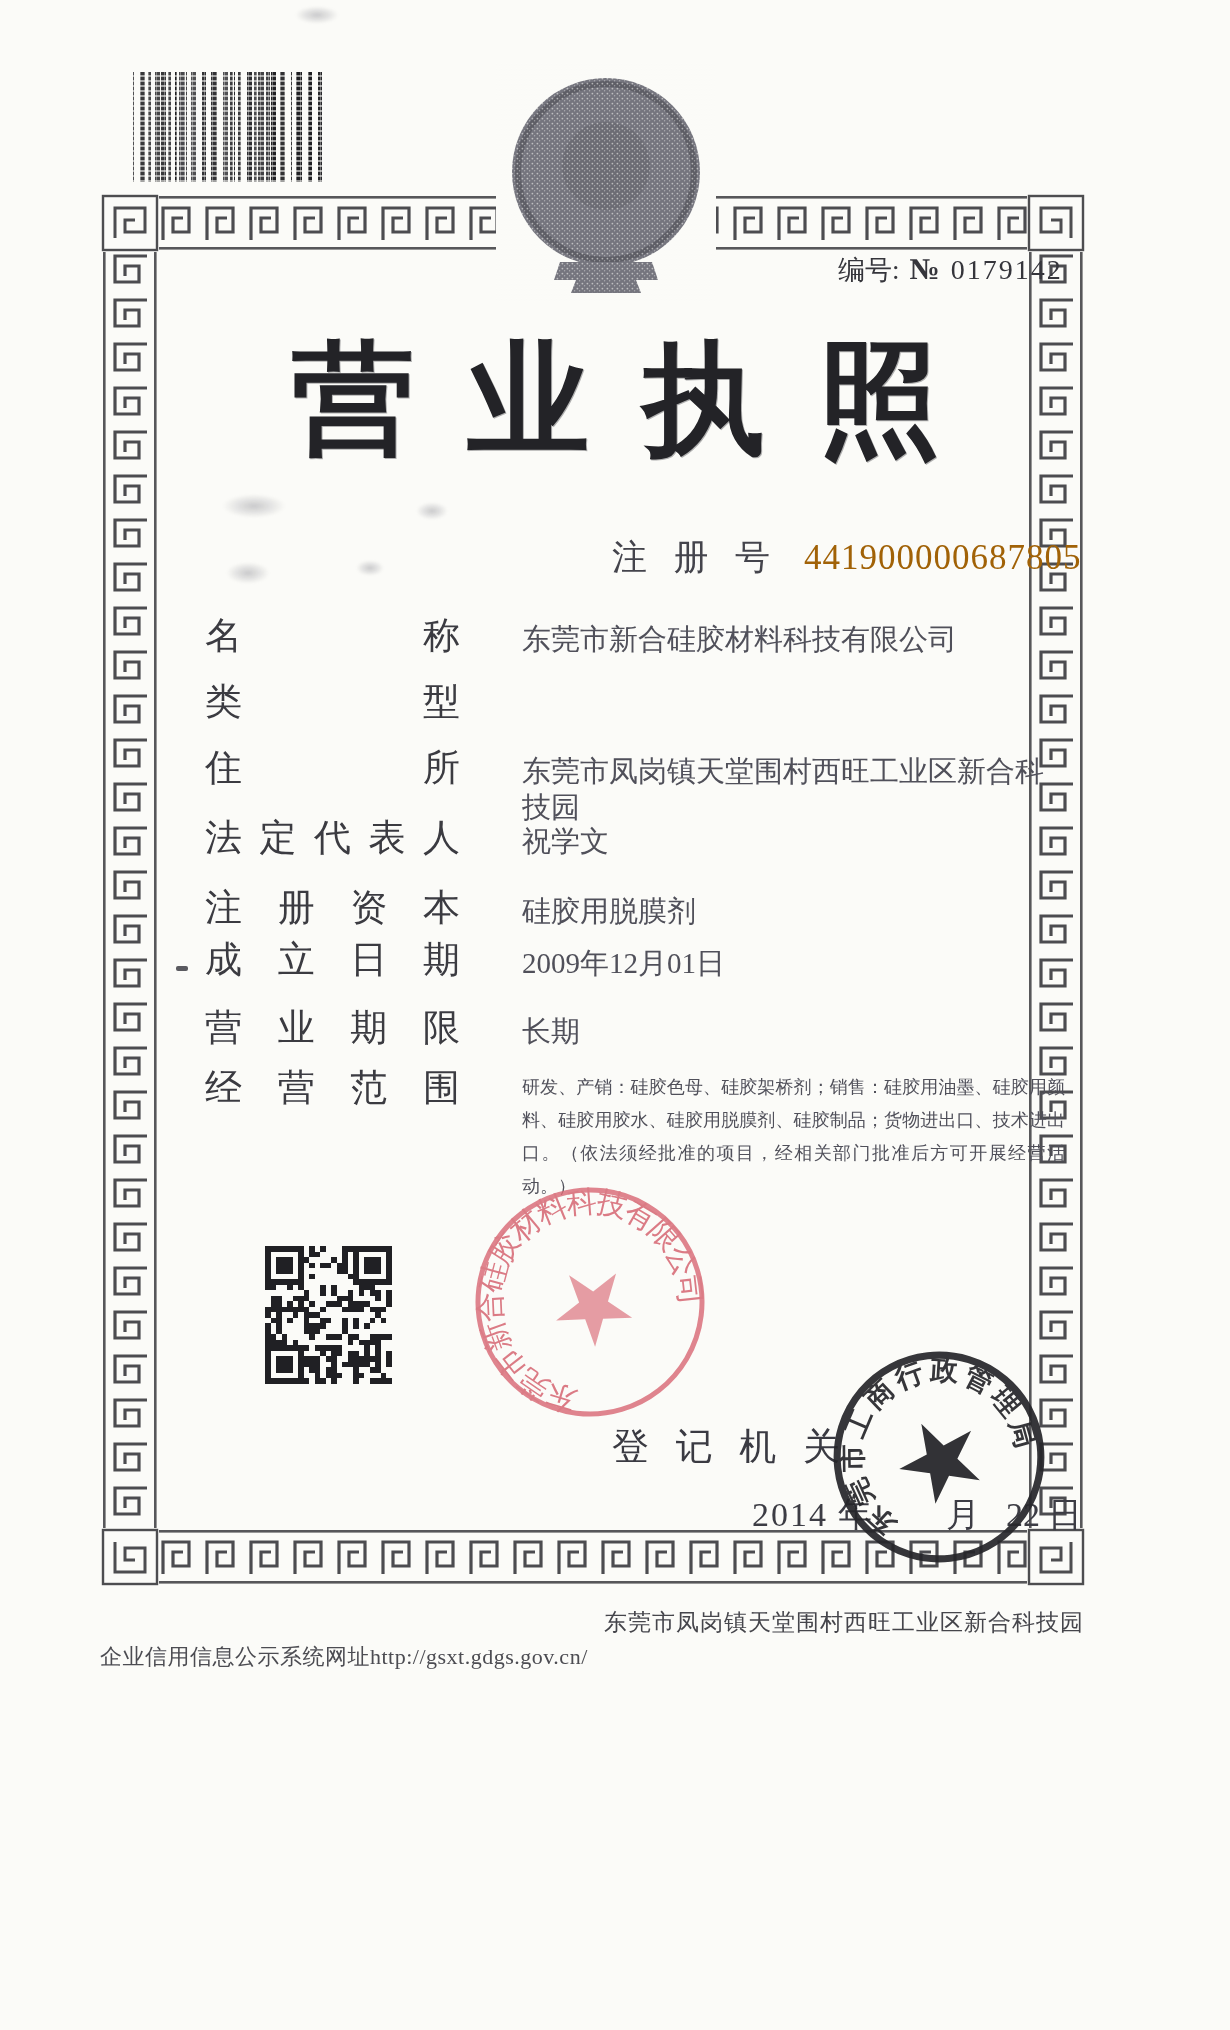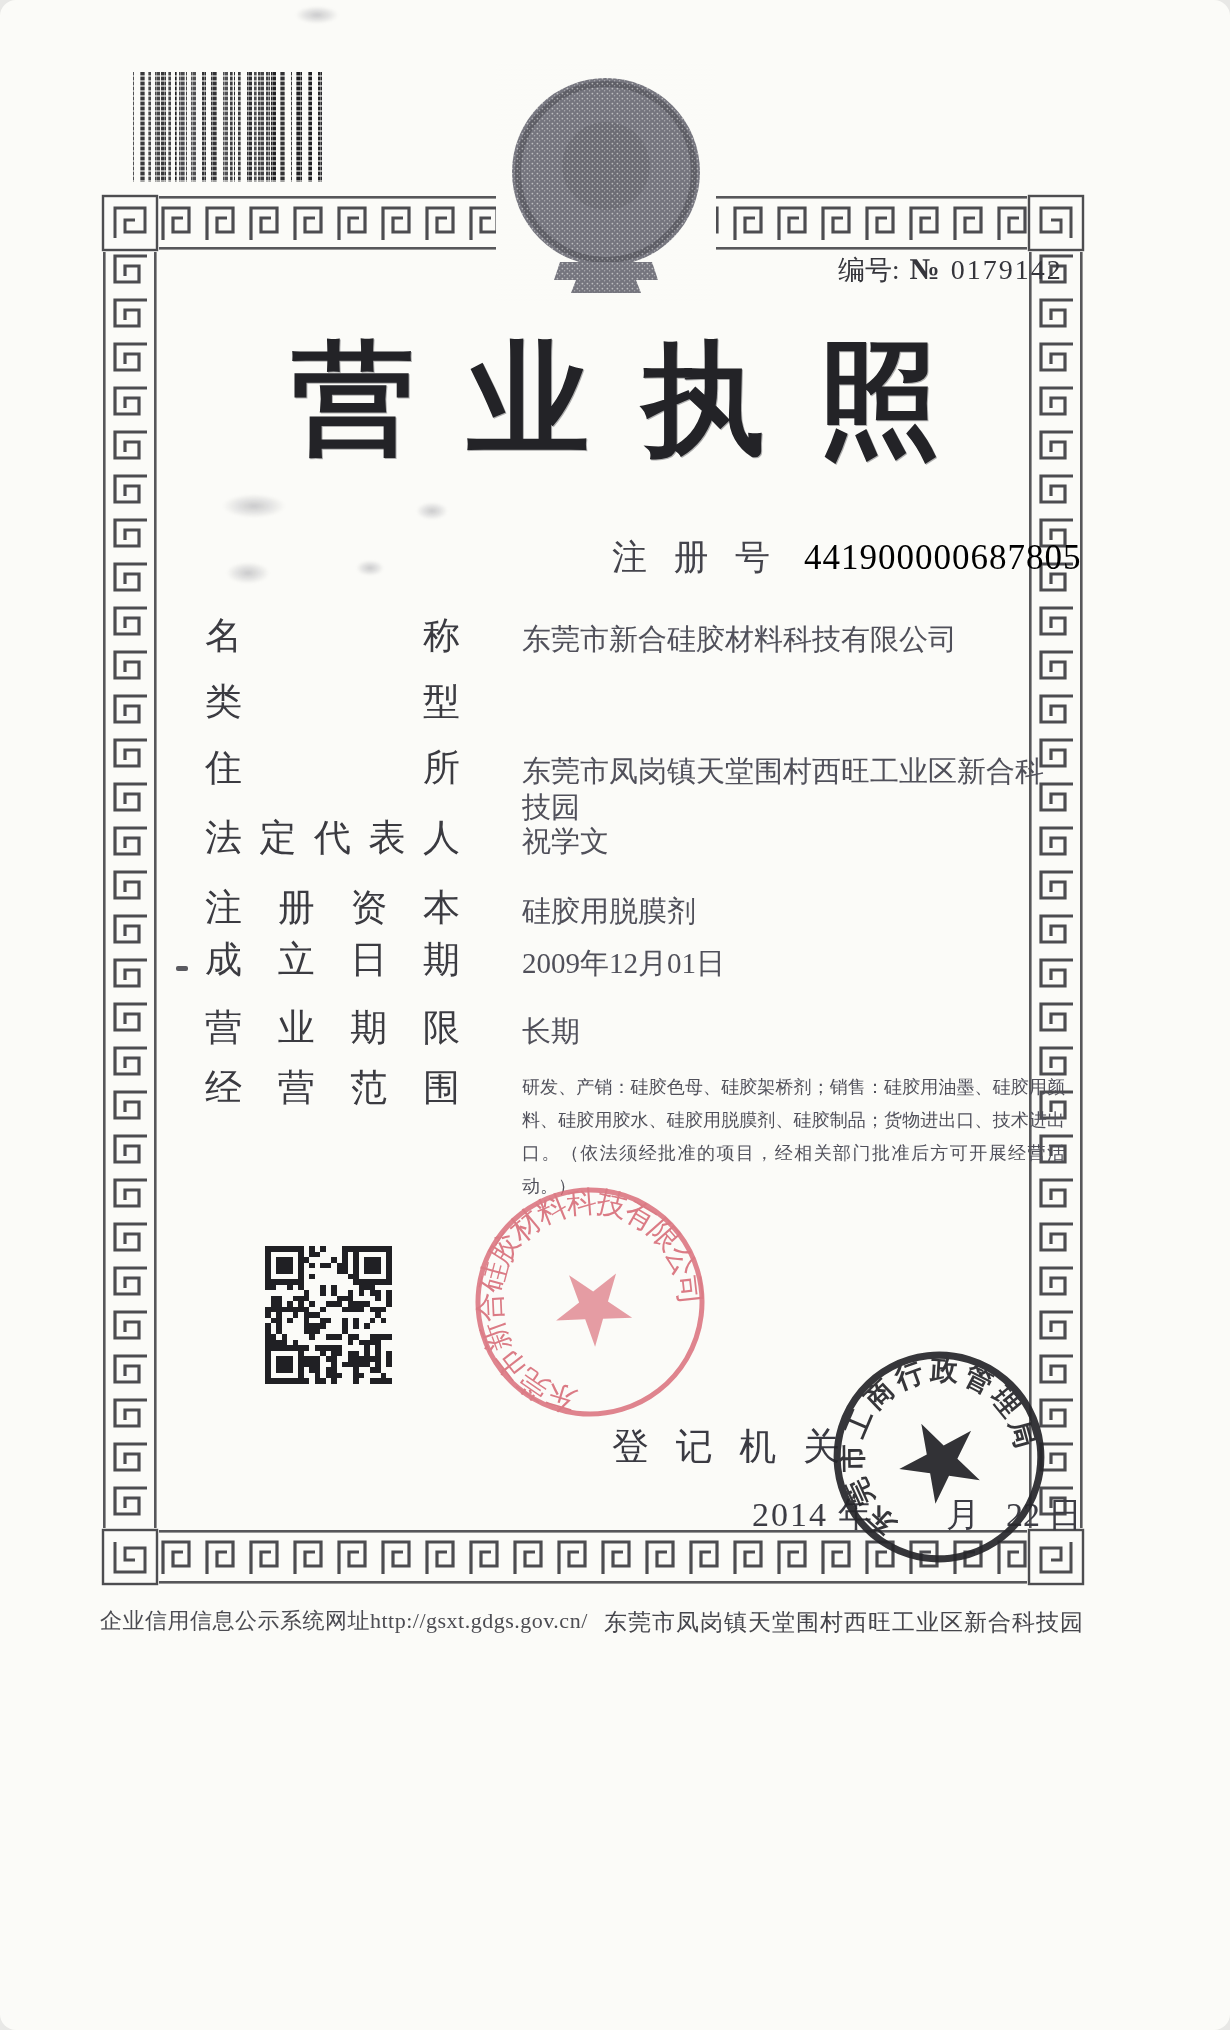--- a/index.html
+++ b/index.html
@@ -1,17 +1,17 @@
 <!DOCTYPE html>
 <html><head>
 <meta charset="utf-8">
 <style>
   html,body{margin:0;padding:0;background:#e8e8e6;}
   .sheet{position:relative;width:1230px;height:2030px;margin:0 auto;background:#fbfbf8;
-         font-family:"Liberation Serif","DejaVu Serif",serif;color:#3c3c44;overflow:hidden;border-radius:16px;}
+         font-family:"Liberation Serif","DejaVu Serif",serif;color:#3c3c44;overflow:hidden;}
   .abs{position:absolute;}
 
   
   .barcode{left:133px;top:72px;width:190px;height:110px;display:flex;align-items:stretch;}
   .barcode span{display:block;height:100%;}
   .barcode .b{background:#1c1c1f;}
   .barcode-noise{left:133px;top:72px;width:190px;height:110px;
       background:repeating-linear-gradient(0deg,rgba(251,251,248,.55) 0 2px,transparent 2px 5px),
                  repeating-linear-gradient(90deg,transparent 0 3px,rgba(251,251,248,.35) 3px 4px);}
 
@@ -28,21 +28,21 @@
   .serial .digits{font-family:Liberation Serif, serif;font-size:28px;letter-spacing:2px;}
 
   
   .title{left:292px;top:338px;width:648px;display:flex;justify-content:space-between;
          font-family:"Liberation Sans","DejaVu Sans",sans-serif;font-weight:700;
          font-size:122px;line-height:1;color:#232327;text-shadow:1px 1px 0 rgba(35,35,39,.35);}
 
   
   .regno{left:612px;top:534px;display:flex;align-items:baseline;}
   .regno .rlabel{width:158px;display:flex;justify-content:space-between;font-size:35px;color:#44444c;}
-  .regno .rvalue{margin-left:34px;font-size:35px;letter-spacing:1px;color:#000000;}
+  .regno .rvalue{margin-left:34px;font-size:35px;letter-spacing:1px;color:#a16207;}
 
   
   .row{position:absolute;left:205px;width:860px;display:flex;align-items:flex-start;}
   .flabel{width:255px;flex:0 0 255px;display:flex;justify-content:space-between;
           font-size:37px;line-height:1.1;color:#3b3b41;}
   .fvalue{margin-left:62px;font-size:29px;line-height:1.25;color:#50505a;padding-top:5px;}
   .row-scope .fvalue{font-size:18px;line-height:33px;width:578px;padding-top:3px;text-align:justify;}
 
   
   .qr{left:265px;top:1246px;display:grid;grid-template-columns:repeat(23,5.5px);grid-auto-rows:5.5px;}
@@ -56,21 +56,21 @@
   .dateline .y{letter-spacing:2px;}
   .dateline .u1{margin-left:10px;}
   .dateline .u2{margin-left:74px;}
   .dateline .d{margin-left:26px;}
   .dateline .u3{margin-left:8px;}
 
   .seal-red{left:445px;top:1175px;z-index:2;}
   .seal-black{left:828px;top:1346px;z-index:4;}
 
   
-  .footer-left{left:100px;top:1606px;font-size:22px;color:#4c4c52;letter-spacing:.5px;}
+  .footer-left{left:100px;top:1642px;font-size:22px;color:#4c4c52;letter-spacing:.5px;}
   .footer-right{right:146px;top:1607px;font-size:23px;color:#45454b;letter-spacing:1px;}
 
   
   .smudge{position:absolute;border-radius:50%;
           background:radial-gradient(ellipse at center,rgba(110,110,120,.35),rgba(110,110,120,0) 70%);
           filter:blur(1px);}
   .dash{position:absolute;background:#5a5a60;border-radius:2px;}
 </style>
 </head>
 <body>

